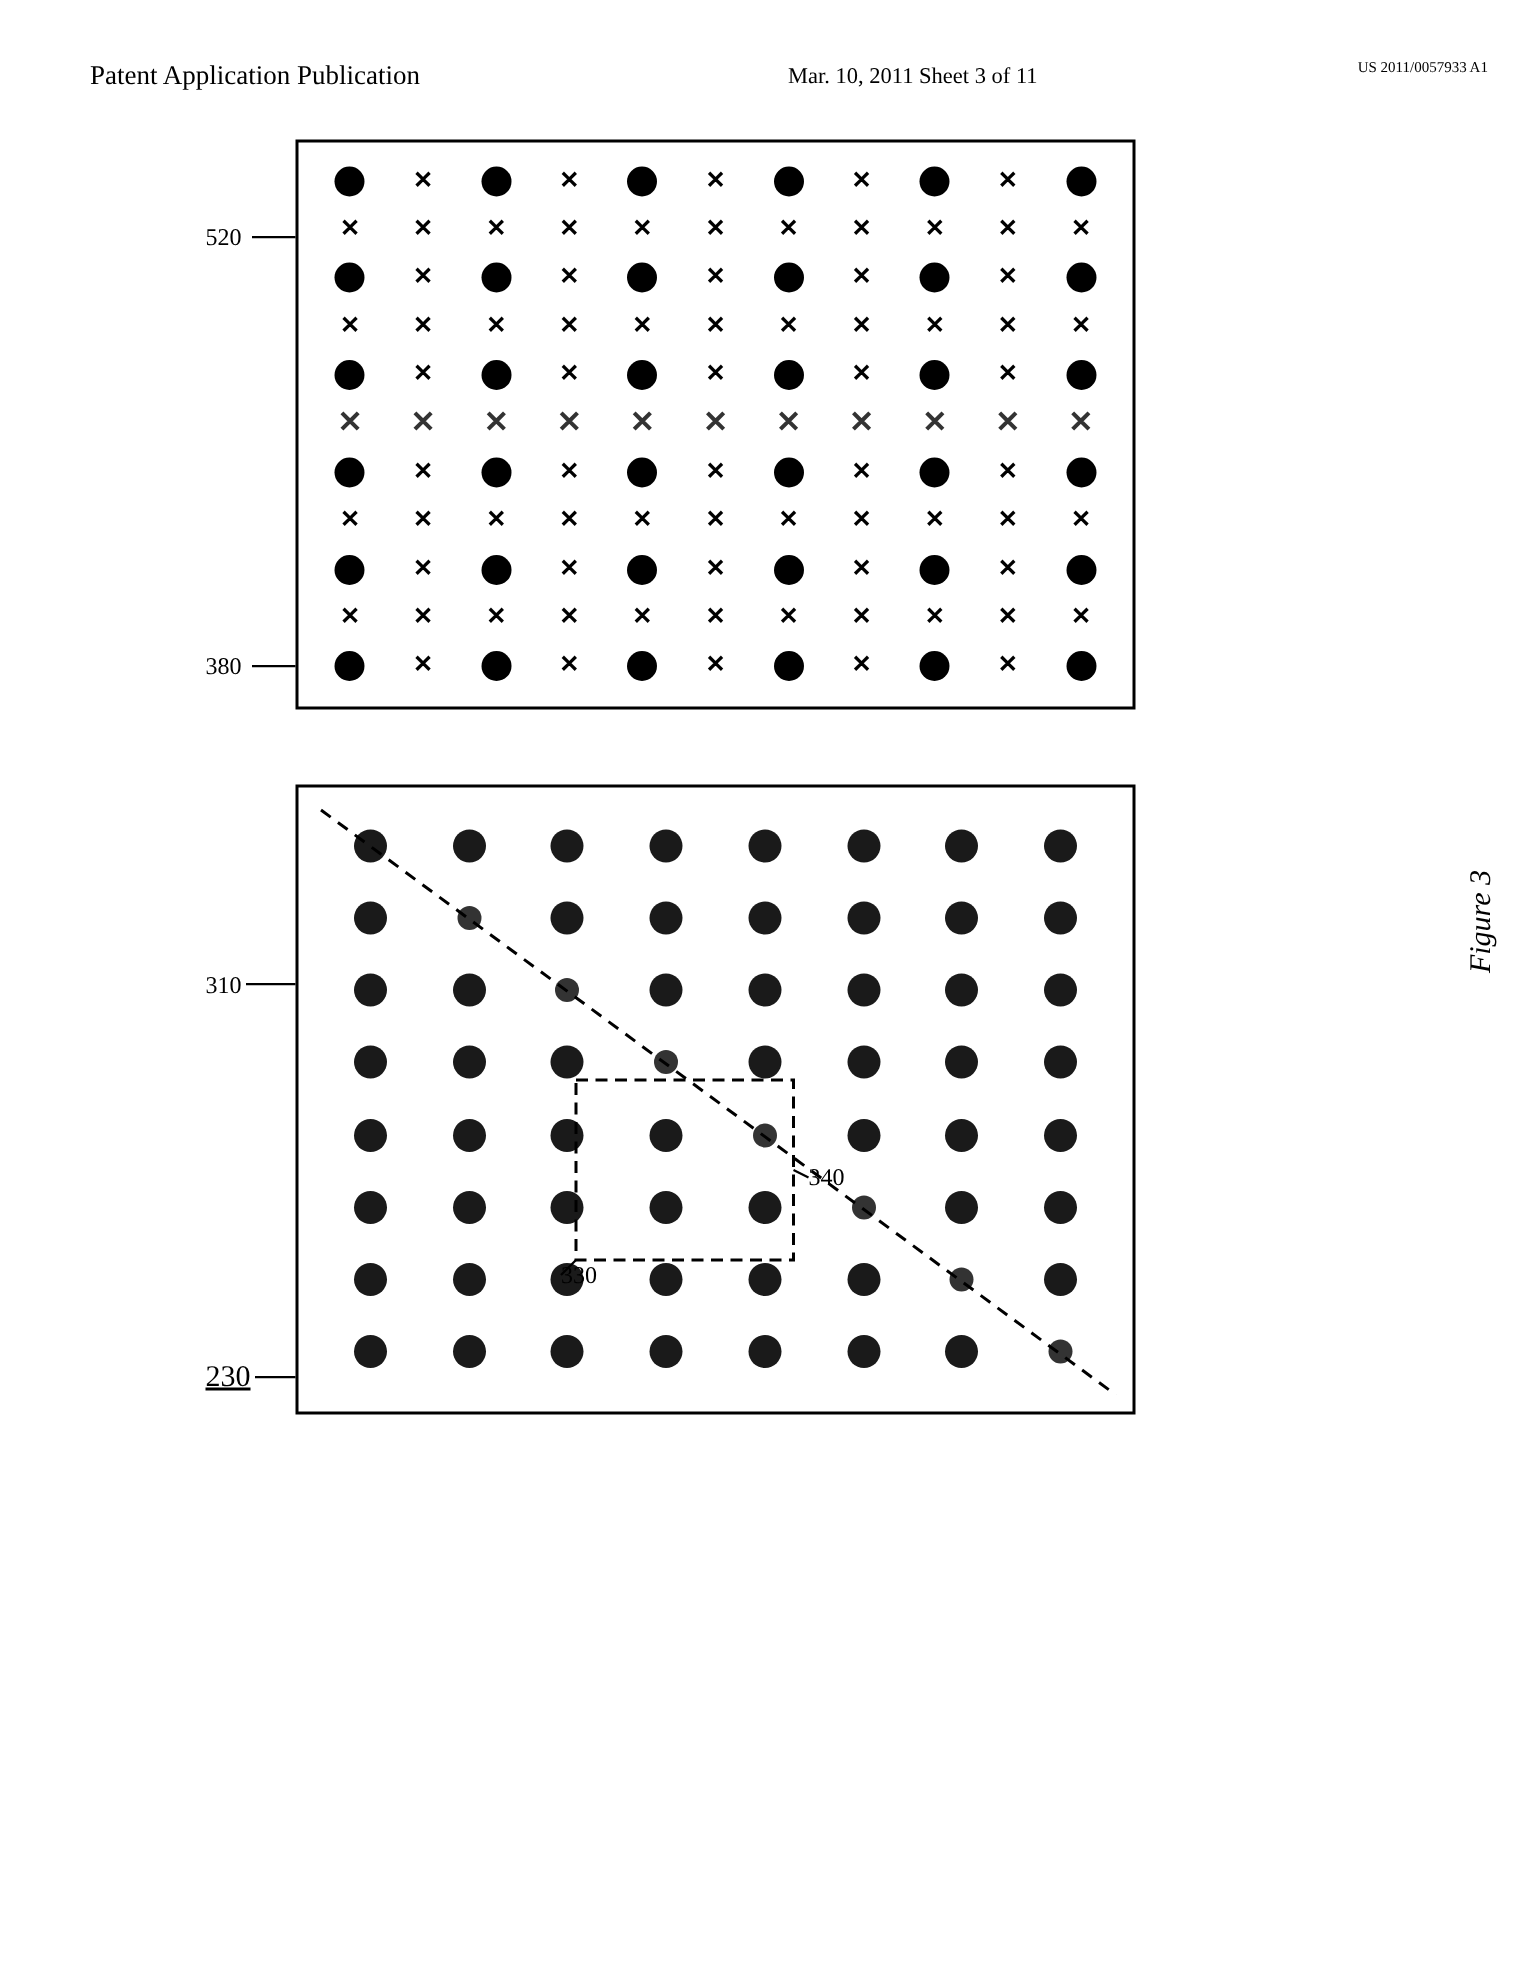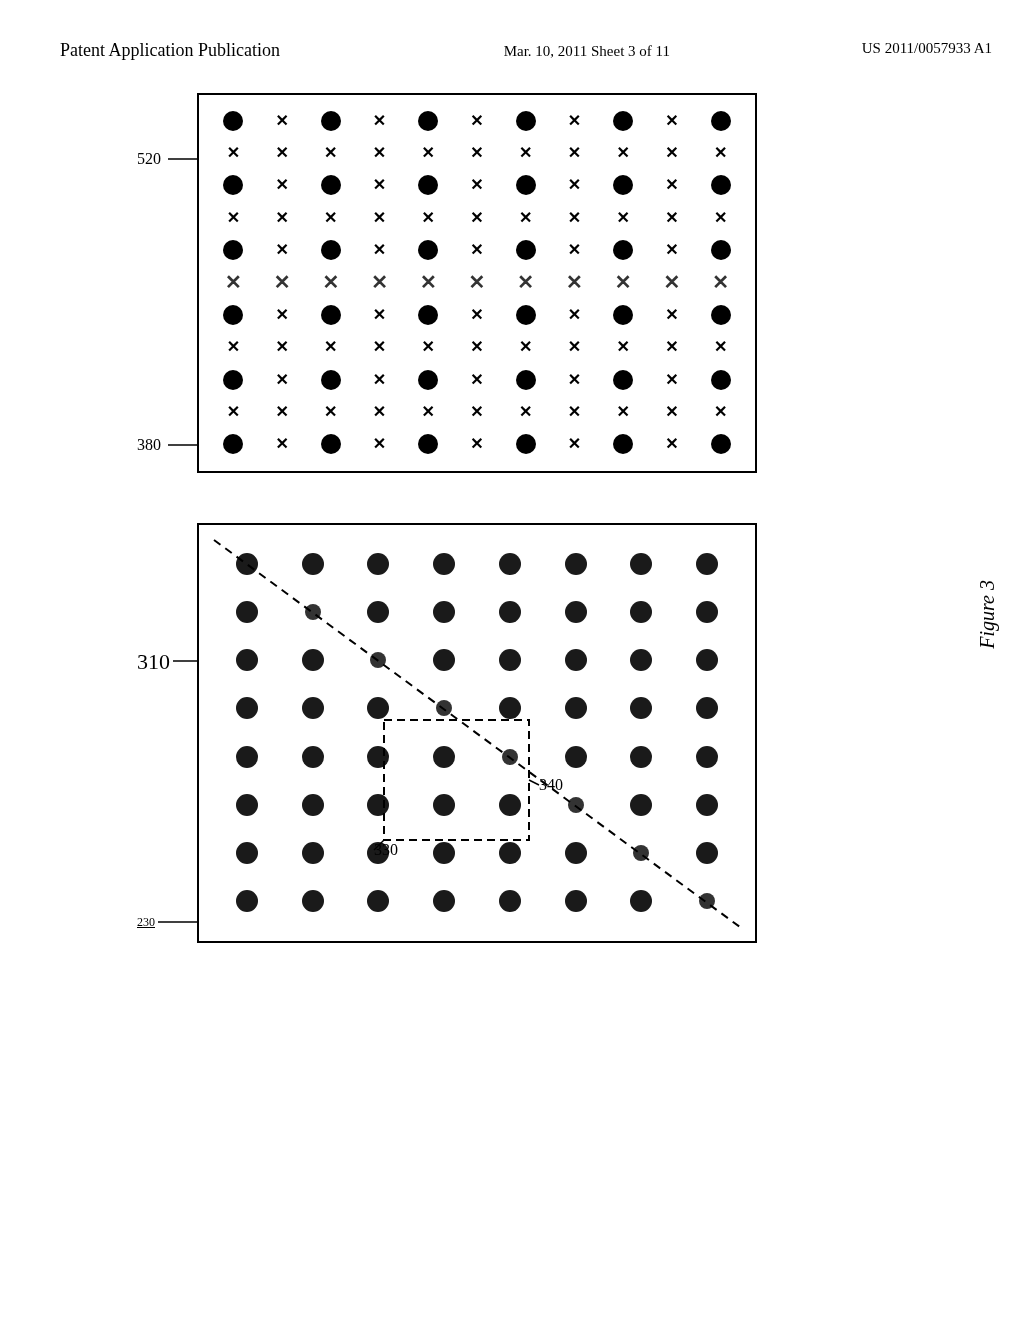--- a/index.html
+++ b/index.html
@@ -25,21 +25,21 @@
       color: #000;
     }
     .header-center {
       font-size: 15px;
       color: #000;
       text-align: center;
       line-height: 1.5;
       margin-left: 32px;
     }
     .header-right {
-      font-size: 15px;
+      font-size: 10px;
       color: #000;
       text-align: left;
     }
 
     
     .content {
       padding: 10px 60px;
       display: flex;
       flex-direction: column;
       align-items: center;
@@ -556,28 +556,28 @@
           </div>
         <div class="cell">
             <span class="dot-large"></span>
           </div>
       </div>
     </div>
   </div>
 
   <div class="diagram-wrapper" style="margin-top:10px;">
 
-    <div style="position:absolute; left:0px; top:30%; font-size:22px; display:flex; align-items:center;">
+    <div style="position:absolute; left:0px; top:30%; font-size:16px; display:flex; align-items:flex-start;">
       <span>310</span>
       <svg width="50" height="15" style="display:inline-block; vertical-align:middle; margin-left:3px;">
         <line x1="0" y1="7" x2="45" y2="7" stroke="#000" stroke-width="1.5"></line>
         <polygon points="40,3 50,7 40,11" fill="#000"></polygon>
       </svg>
     </div>
-    <div style="position:absolute; left:0px; bottom:3%; font-size:12px; display:flex; align-items:center;text-decoration:underline;">
+    <div style="position:absolute; left:0px; bottom:3%; font-size:20px; display:flex; align-items:center;text-decoration:underline;">
       <span>230</span>
       <svg width="50" height="15" style="display:inline-block; vertical-align:middle; margin-left:3px;">
         <line x1="0" y1="7" x2="45" y2="7" stroke="#000" stroke-width="1.5"></line>
         <polygon points="40,3 50,7 40,11" fill="#000"></polygon>
       </svg>
     </div>
 
     <div class="diagram-box bottom-diagram">
 
       <svg style="position:absolute; top:0; left:0; width:100%; height:100%; pointer-events:none; z-index:10;">

